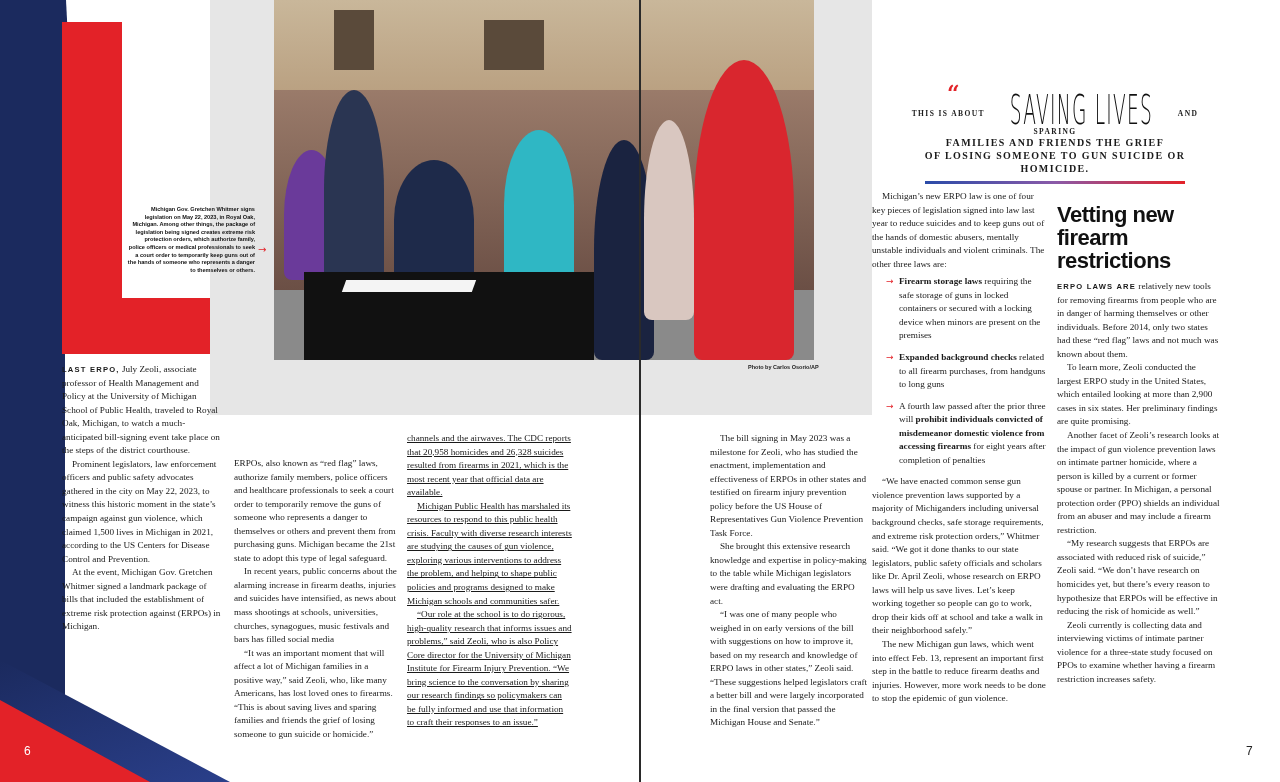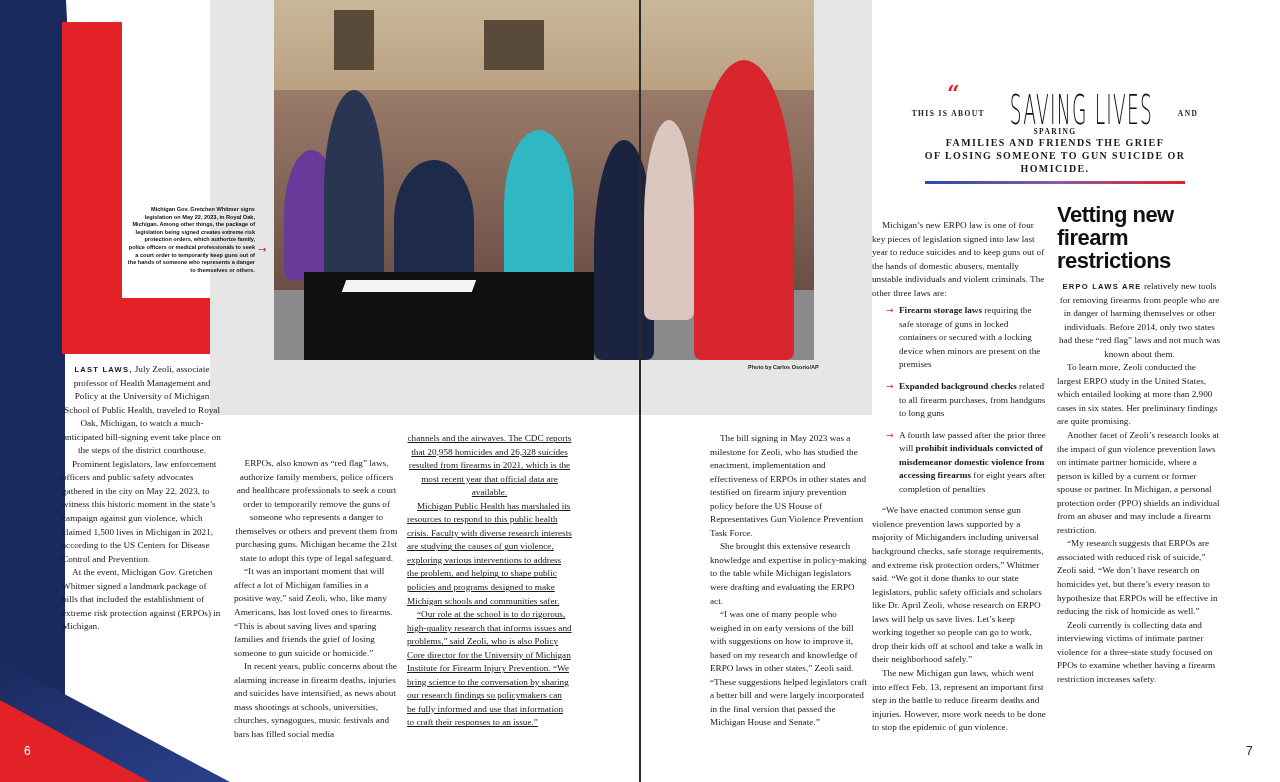--- a/index.html
+++ b/index.html
@@ -48,21 +48,21 @@
   .pullquote { position: absolute; left: 905px; top: 80px; width: 300px; text-align: center; font-family: "Liberation Serif", serif; }
   .pq-mark { position: absolute; left: 42px; top: 0; color: #e32228; font-size: 22px; font-weight: 700; font-family: "DejaVu Serif", serif; }
   .pq-line1 { margin-top: 12px; font-size: 7.5px; letter-spacing: 1.4px; font-weight: 700; }
   .pq-big { font-family: "DejaVu Sans", sans-serif; font-size: 30px; letter-spacing: 2px; font-weight: 300; transform: scaleY(1.35) scaleX(0.62); display: inline-block; margin: 0 -22px; vertical-align: -4px; color: #111; }
   .pq-line { font-size: 10px; letter-spacing: 1.4px; font-weight: 700; line-height: 13px; }
   .pq-rule { margin: 6px auto 0; width: 260px; height: 3px; background: linear-gradient(90deg, #2a4ba8 0%, #8a5aa8 50%, #e32228 100%); }
 
   
   .col { position: absolute; font-size: 9.2px; line-height: 13.55px; color: #1a1a1a; }
   .col p { text-indent: 10px; }
-  .col p.no-indent { text-indent: 0; text-align: center; }
+  .col p.no-indent { text-indent: 0; }
   .lead-in { font-family: "Liberation Sans", sans-serif; font-weight: 700; letter-spacing: 1.2px; font-size: 7.6px; }
   b.bold { font-weight: 700; }
 
   .headline { position: absolute; left: 1057px; top: 203px; width: 180px; font-family: "Liberation Sans", sans-serif; font-weight: 700; font-size: 22px; line-height: 23px; letter-spacing: -0.5px; color: #111; }
 
   ul.bullets { list-style: none; margin: 4px 0 6px 0; }
   ul.bullets li { position: relative; padding-left: 27px; margin-bottom: 8px; text-indent: 0; }
   ul.bullets li .arrow { position: absolute; left: 14px; top: 0; color: #e32228; font-family: "DejaVu Sans", sans-serif; font-size: 9px; }
 
   .folio { position: absolute; top: 744px; font-family: "Liberation Sans", sans-serif; font-size: 12px; }
@@ -112,44 +112,44 @@
     <span>THIS IS ABOUT</span>
     <span class="pq-big">SAVING LIVES</span>
     <span>AND SPARING</span>
   </div>
   <div class="pq-line">FAMILIES AND FRIENDS THE GRIEF</div>
   <div class="pq-line">OF LOSING SOMEONE TO GUN SUICIDE OR HOMICIDE.</div>
   <div class="pq-rule"></div>
 </div>
 
 <div class="col" style="left:62px; top:363px; width:160px;">
-  <p class="no-indent"><span class="lead-in">LAST LAWS,</span><span> July Zeoli, associate professor of Health Management and Policy at the University of Michigan School of Public Health, traveled to Royal Oak, Michigan, to watch a much-anticipated bill-signing event take place on the steps of the district courthouse.</span></p>
+  <p class="no-indent"><span class="lead-in">LAST ERPO,</span><span> July Zeoli, associate professor of Health Management and Policy at the University of Michigan School of Public Health, traveled to Royal Oak, Michigan, to watch a much-anticipated bill-signing event take place on the steps of the district courthouse.</span></p>
   <p>Prominent legislators, law enforcement officers and public safety advocates gathered in the city on May 22, 2023, to witness this historic moment in the state’s campaign against gun violence, which claimed 1,500 lives in Michigan in 2021, according to the US Centers for Disease Control and Prevention.</p>
   <p>At the event, Michigan Gov. Gretchen Whitmer signed a landmark package of bills that included the establishment of extreme risk protection against (ERPOs) in Michigan.</p>
 </div>
 
 <div class="col" style="left:234px; top:457px; width:165px;">
   <p class="no-indent">ERPOs, also known as “red flag” laws, authorize family members, police officers and healthcare professionals to seek a court order to temporarily remove the guns of someone who represents a danger to themselves or others and prevent them from purchasing guns. Michigan became the 21st state to adopt this type of legal safeguard.</p>
+  <p>In recent years, public concerns about the alarming increase in firearm deaths, injuries and suicides have intensified, as news about mass shootings at schools, universities, churches, synagogues, music festivals and bars has filled social media</p>
   <p>“It was an important moment that will affect a lot of Michigan families in a positive way,” said Zeoli, who, like many Americans, has lost loved ones to firearms. “This is about saving lives and sparing families and friends the grief of losing someone to gun suicide or homicide.”</p>
-  <p>In recent years, public concerns about the alarming increase in firearm deaths, injuries and suicides have intensified, as news about mass shootings at schools, universities, churches, synagogues, music festivals and bars has filled social media</p>
 </div>
 
 <div class="col" style="left:407px; top:432px; width:165px;text-decoration:underline;">
   <p class="no-indent">channels and the airwaves. The CDC reports that 20,958 homicides and 26,328 suicides resulted from firearms in 2021, which is the most recent year that official data are available.</p>
   <p>Michigan Public Health has marshaled its resources to respond to this public health crisis. Faculty with diverse research interests are studying the causes of gun violence, exploring various interventions to address the problem, and helping to shape public policies and programs designed to make Michigan schools and communities safer.</p>
   <p>“Our role at the school is to do rigorous, high-quality research that informs issues and problems,” said Zeoli, who is also Policy Core director for the University of Michigan Institute for Firearm Injury Prevention. “We bring science to the conversation by sharing our research findings so policymakers can be fully informed and use that information to craft their responses to an issue.”</p>
 </div>
 
 <div class="col" style="left:710px; top:432px; width:158px;">
   <p>The bill signing in May 2023 was a milestone for Zeoli, who has studied the enactment, implementation and effectiveness of ERPOs in other states and testified on firearm injury prevention policy before the US House of Representatives Gun Violence Prevention Task Force.</p>
   <p>She brought this extensive research knowledge and expertise in policy-making to the table while Michigan legislators were drafting and evaluating the ERPO act.</p>
   <p>“I was one of many people who weighed in on early versions of the bill with suggestions on how to improve it, based on my research and knowledge of ERPO laws in other states,” Zeoli said. “These suggestions helped legislators craft a better bill and were largely incorporated in the final version that passed the Michigan House and Senate.”</p>
 </div>
 
-<div class="col" style="left:872px; top:219px; width:175px;">
+<div class="col" style="left:872px; top:190px; width:175px;">
   <p>Michigan’s new ERPO law is one of four key pieces of legislation signed into law last year to reduce suicides and to keep guns out of the hands of domestic abusers, mentally unstable individuals and violent criminals. The other three laws are:</p>
   <ul class="bullets">
     <li><span class="arrow">→</span><b class="bold">Firearm storage laws</b><span> requiring the safe storage of guns in locked containers or secured with a locking device when minors are present on the premises</span></li>
     <li><span class="arrow">→</span><b class="bold">Expanded background checks</b><span> related to all firearm purchases, from handguns to long guns</span></li>
     <li><span class="arrow">→</span><span>A fourth law passed after the prior three will </span><b class="bold">prohibit individuals convicted of misdemeanor domestic violence from accessing firearms</b><span> for eight years after completion of penalties</span></li>
   </ul>
   <p>“We have enacted common sense gun violence prevention laws supported by a majority of Michiganders including universal background checks, safe storage requirements, and extreme risk protection orders,” Whitmer said. “We got it done thanks to our state legislators, public safety officials and scholars like Dr. April Zeoli, whose research on ERPO laws will help us save lives. Let’s keep working together so people can go to work, drop their kids off at school and take a walk in their neighborhood safely.”</p>
   <p>The new Michigan gun laws, which went into effect Feb. 13, represent an important first step in the battle to reduce firearm deaths and injuries. However, more work needs to be done to stop the epidemic of gun violence.</p>
 </div>
 

